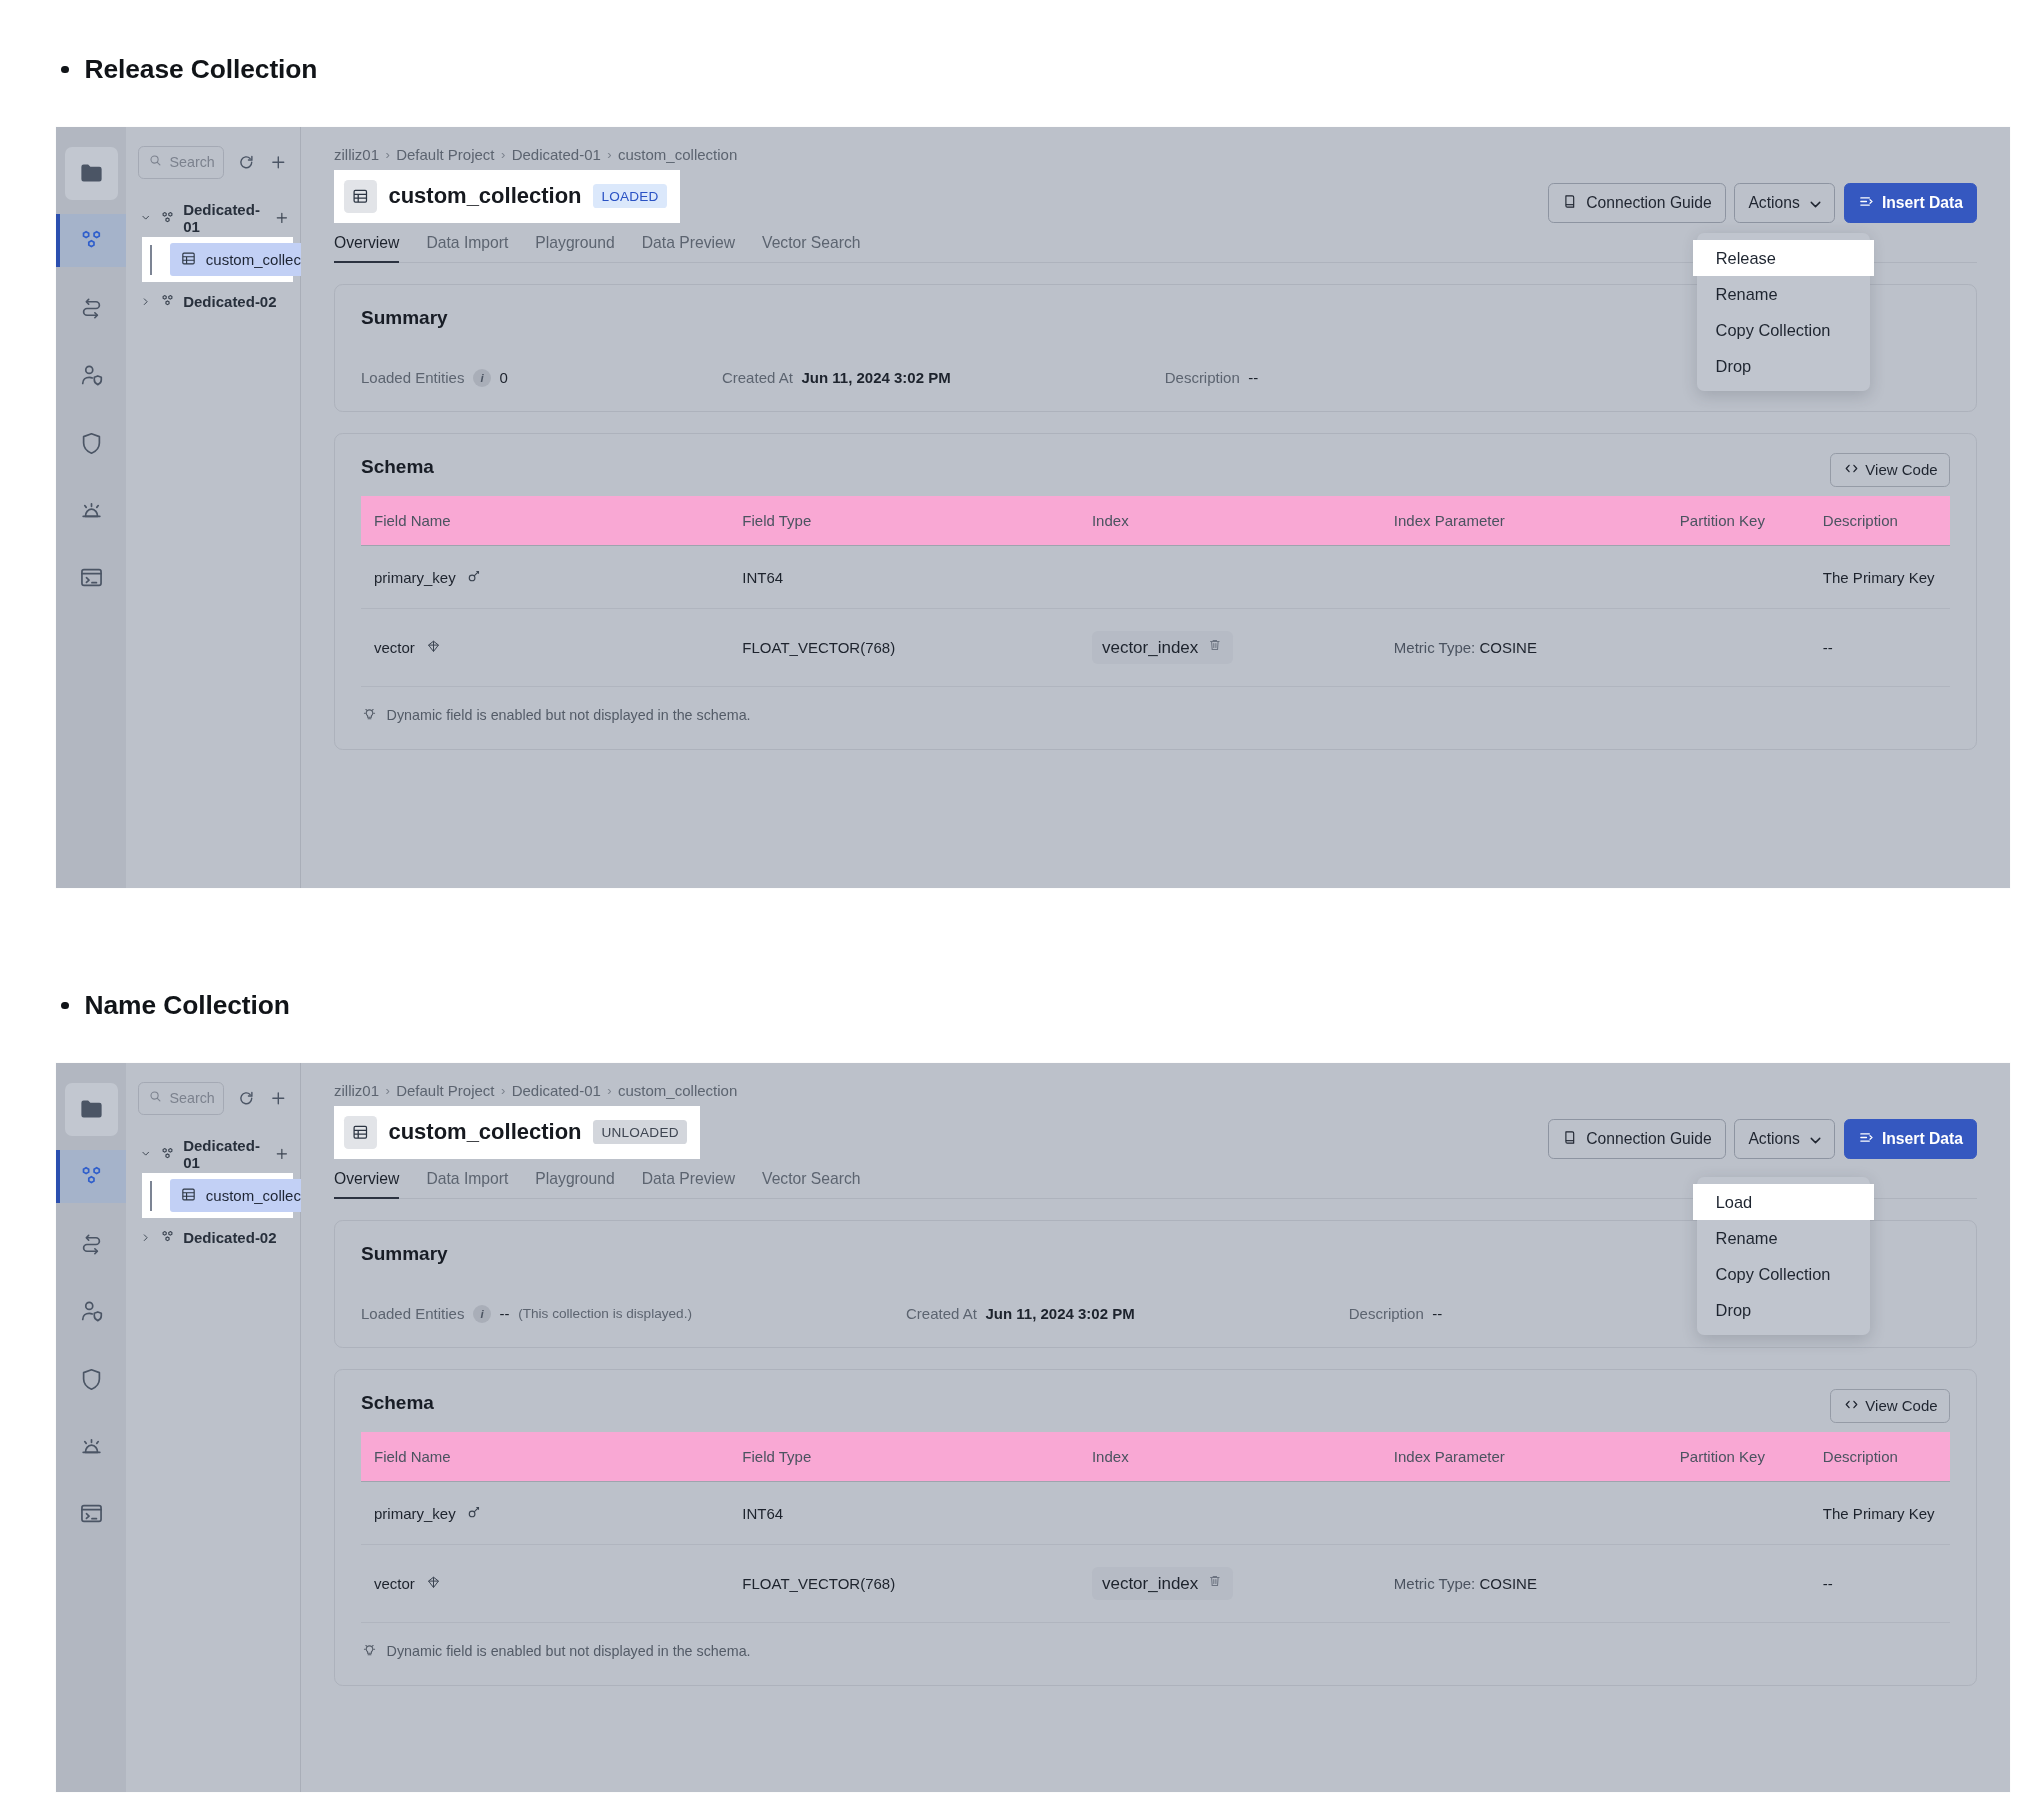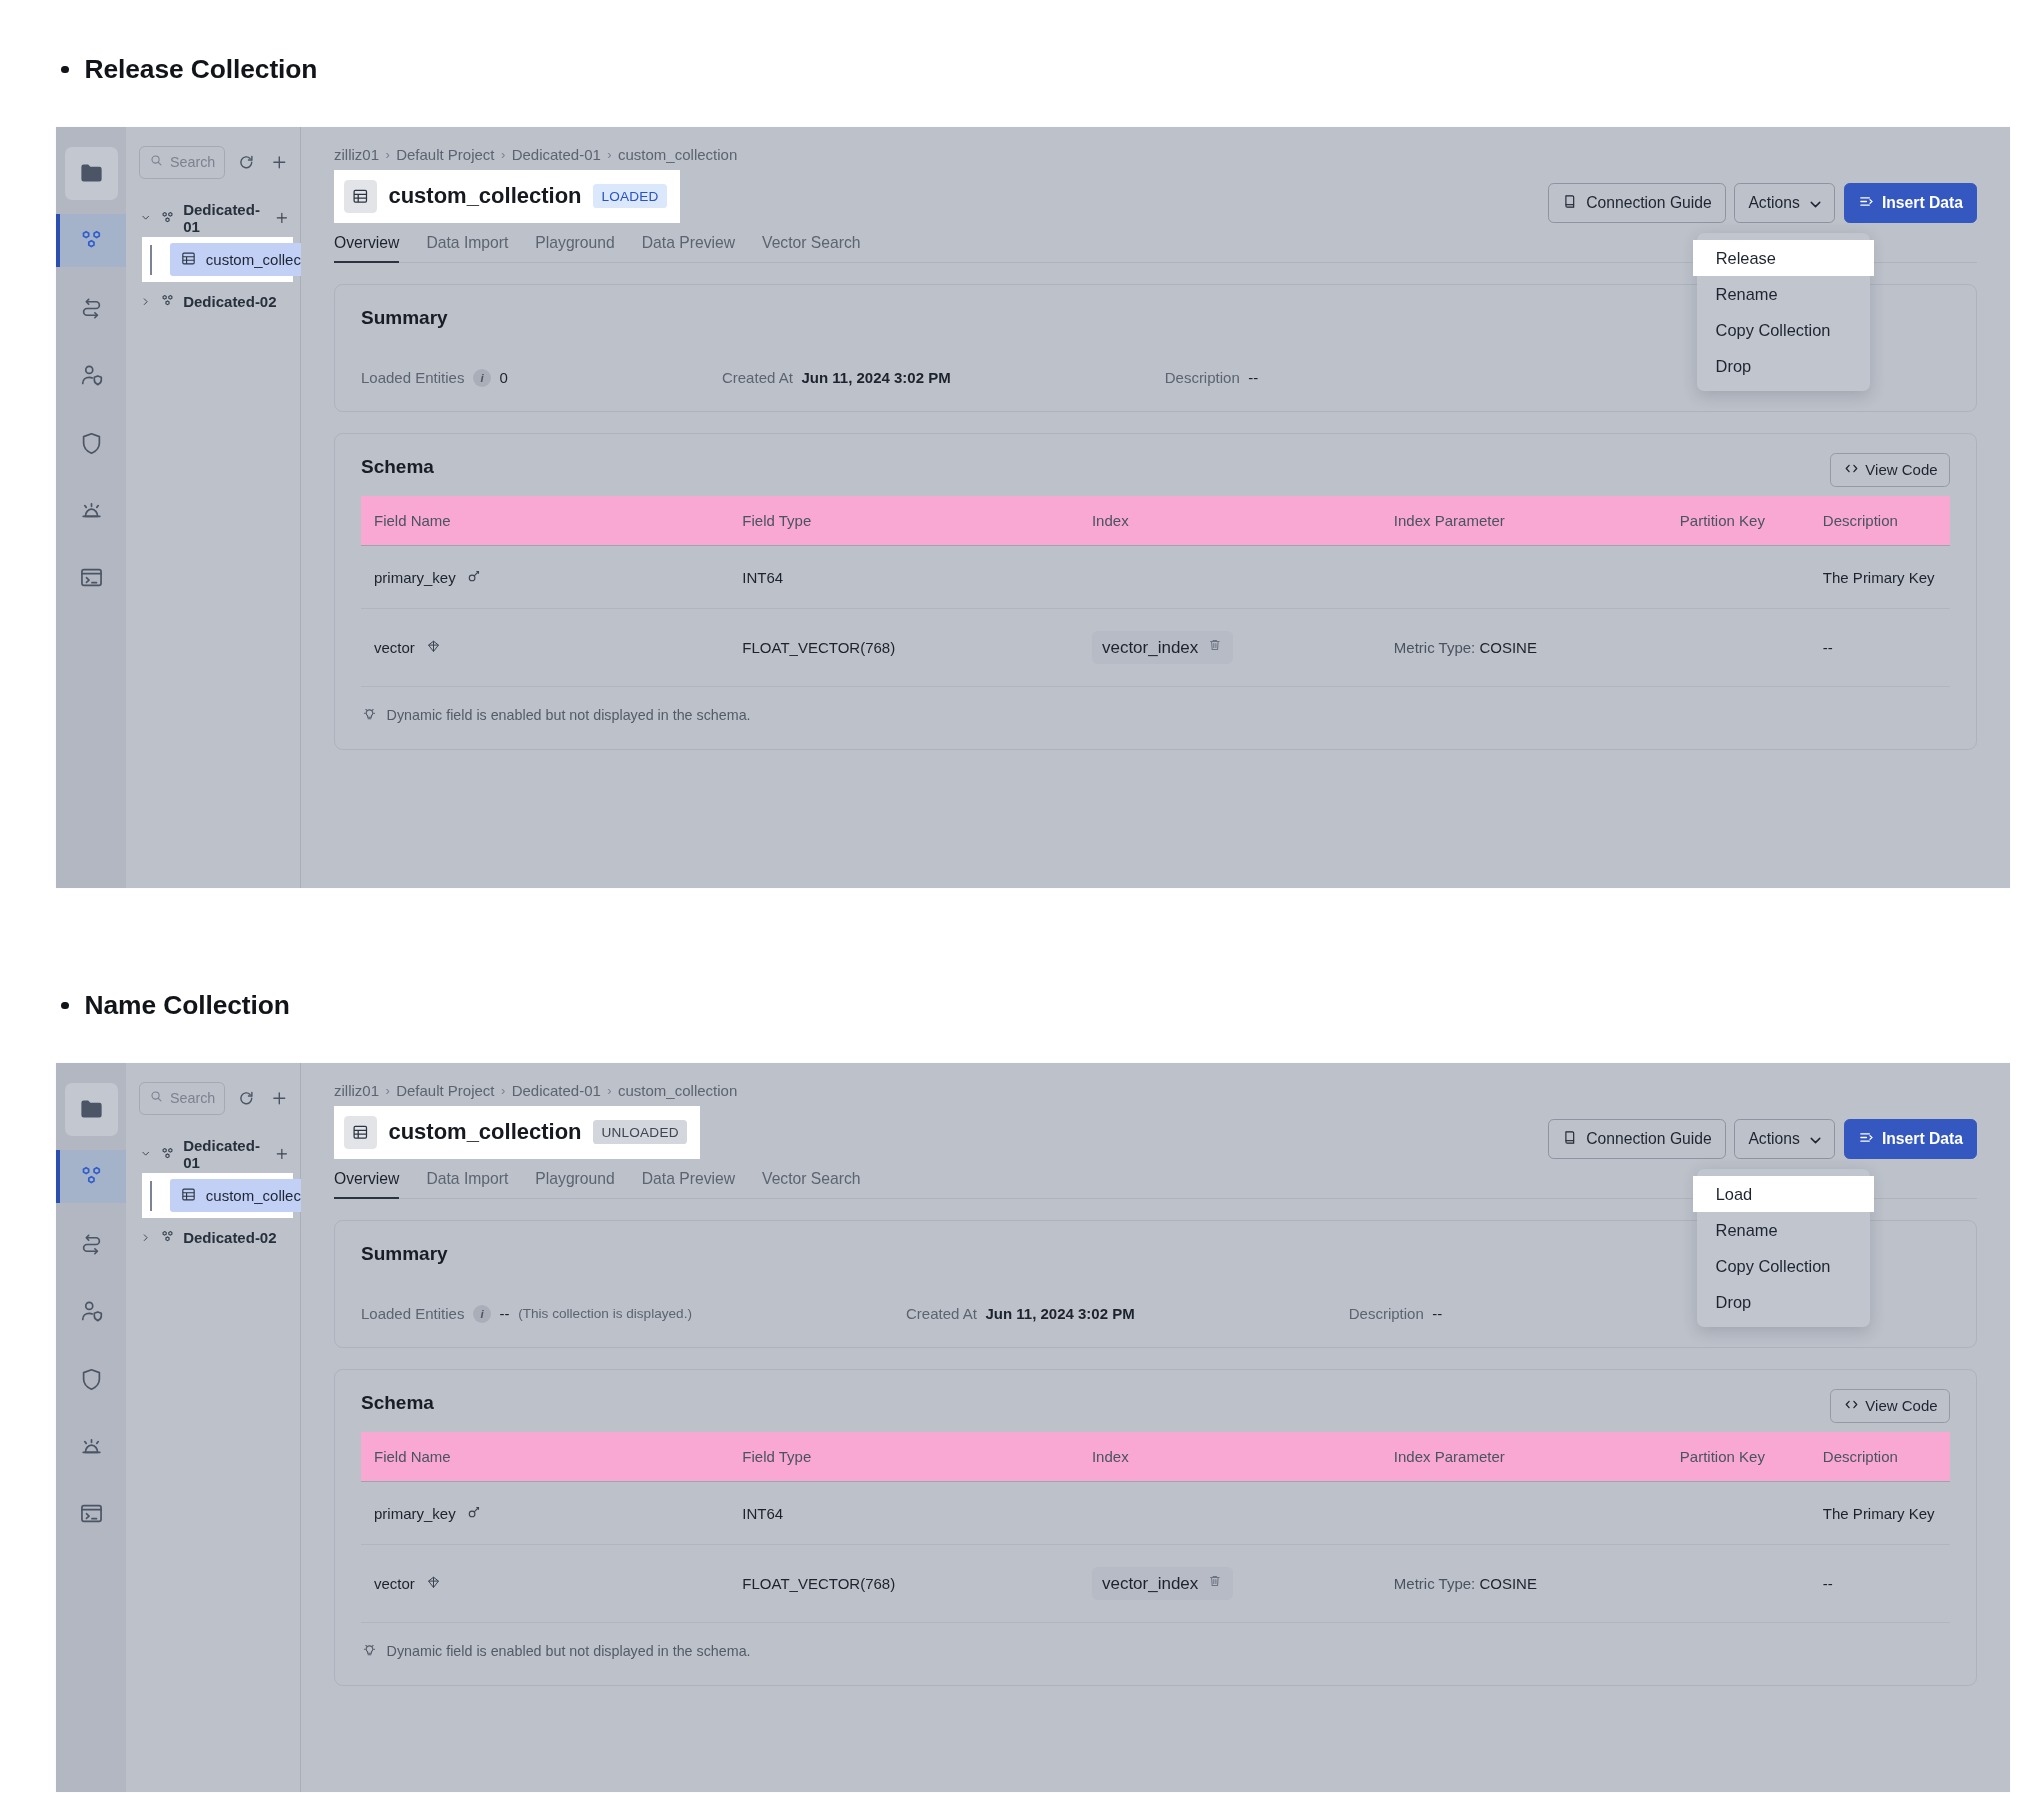--- a/index.html
+++ b/index.html
@@ -63,20 +63,21 @@
   .tree {
     width: 175px; flex: 0 0 175px;
     background: #bcc1ca;
     border-right: 0.7px solid #a9aeb8;
     padding: 18.6px 0 0 0;
     position: relative;
   }
   .tree-top {
     display: flex; align-items: center; gap: 11px;
     padding: 0 11.4px 0 13px;
+    justify-content: center;
   }
   .search-box {
     flex: 1 1 auto; height: 33px;
     border: 0.7px solid #a4a9b4; border-radius: 5.7px;
     display: flex; align-items: center; gap: 7.1px;
     padding: 0 8.6px;
     color: #7c828e; font-size: 14.3px;
   }
   .search-box svg { width: 14.3px; height: 14.3px; flex: 0 0 auto; }
   .ico-btn {
@@ -782,21 +783,21 @@
           <span>
             <svg viewBox="0 0 24 24" fill="none" stroke="currentColor" stroke-width="1.8" stroke-linecap="round">
                 <path d="M4 7h12M4 12h8M4 17h12"></path>
                 <path d="M17 9.6l2.6 2.4-2.6 2.4"></path>
               </svg>
           </span>
           <span>Insert Data</span>
         </span>
       </div>
 
-      <div class="menu" style="right:140px; top:106px;text-align:right;">
+      <div class="menu" style="right:140px; top:114px;text-align:right;">
         <div class="menu-item hl">Load</div>
         <div class="menu-item">Rename</div>
         <div class="menu-item">Copy Collection</div>
         <div class="menu-item">Drop</div>
       </div>
 
       <div class="card">
         <div class="card-title">Summary</div>
         <div class="summary-row">
           <span class="sum-cell">

